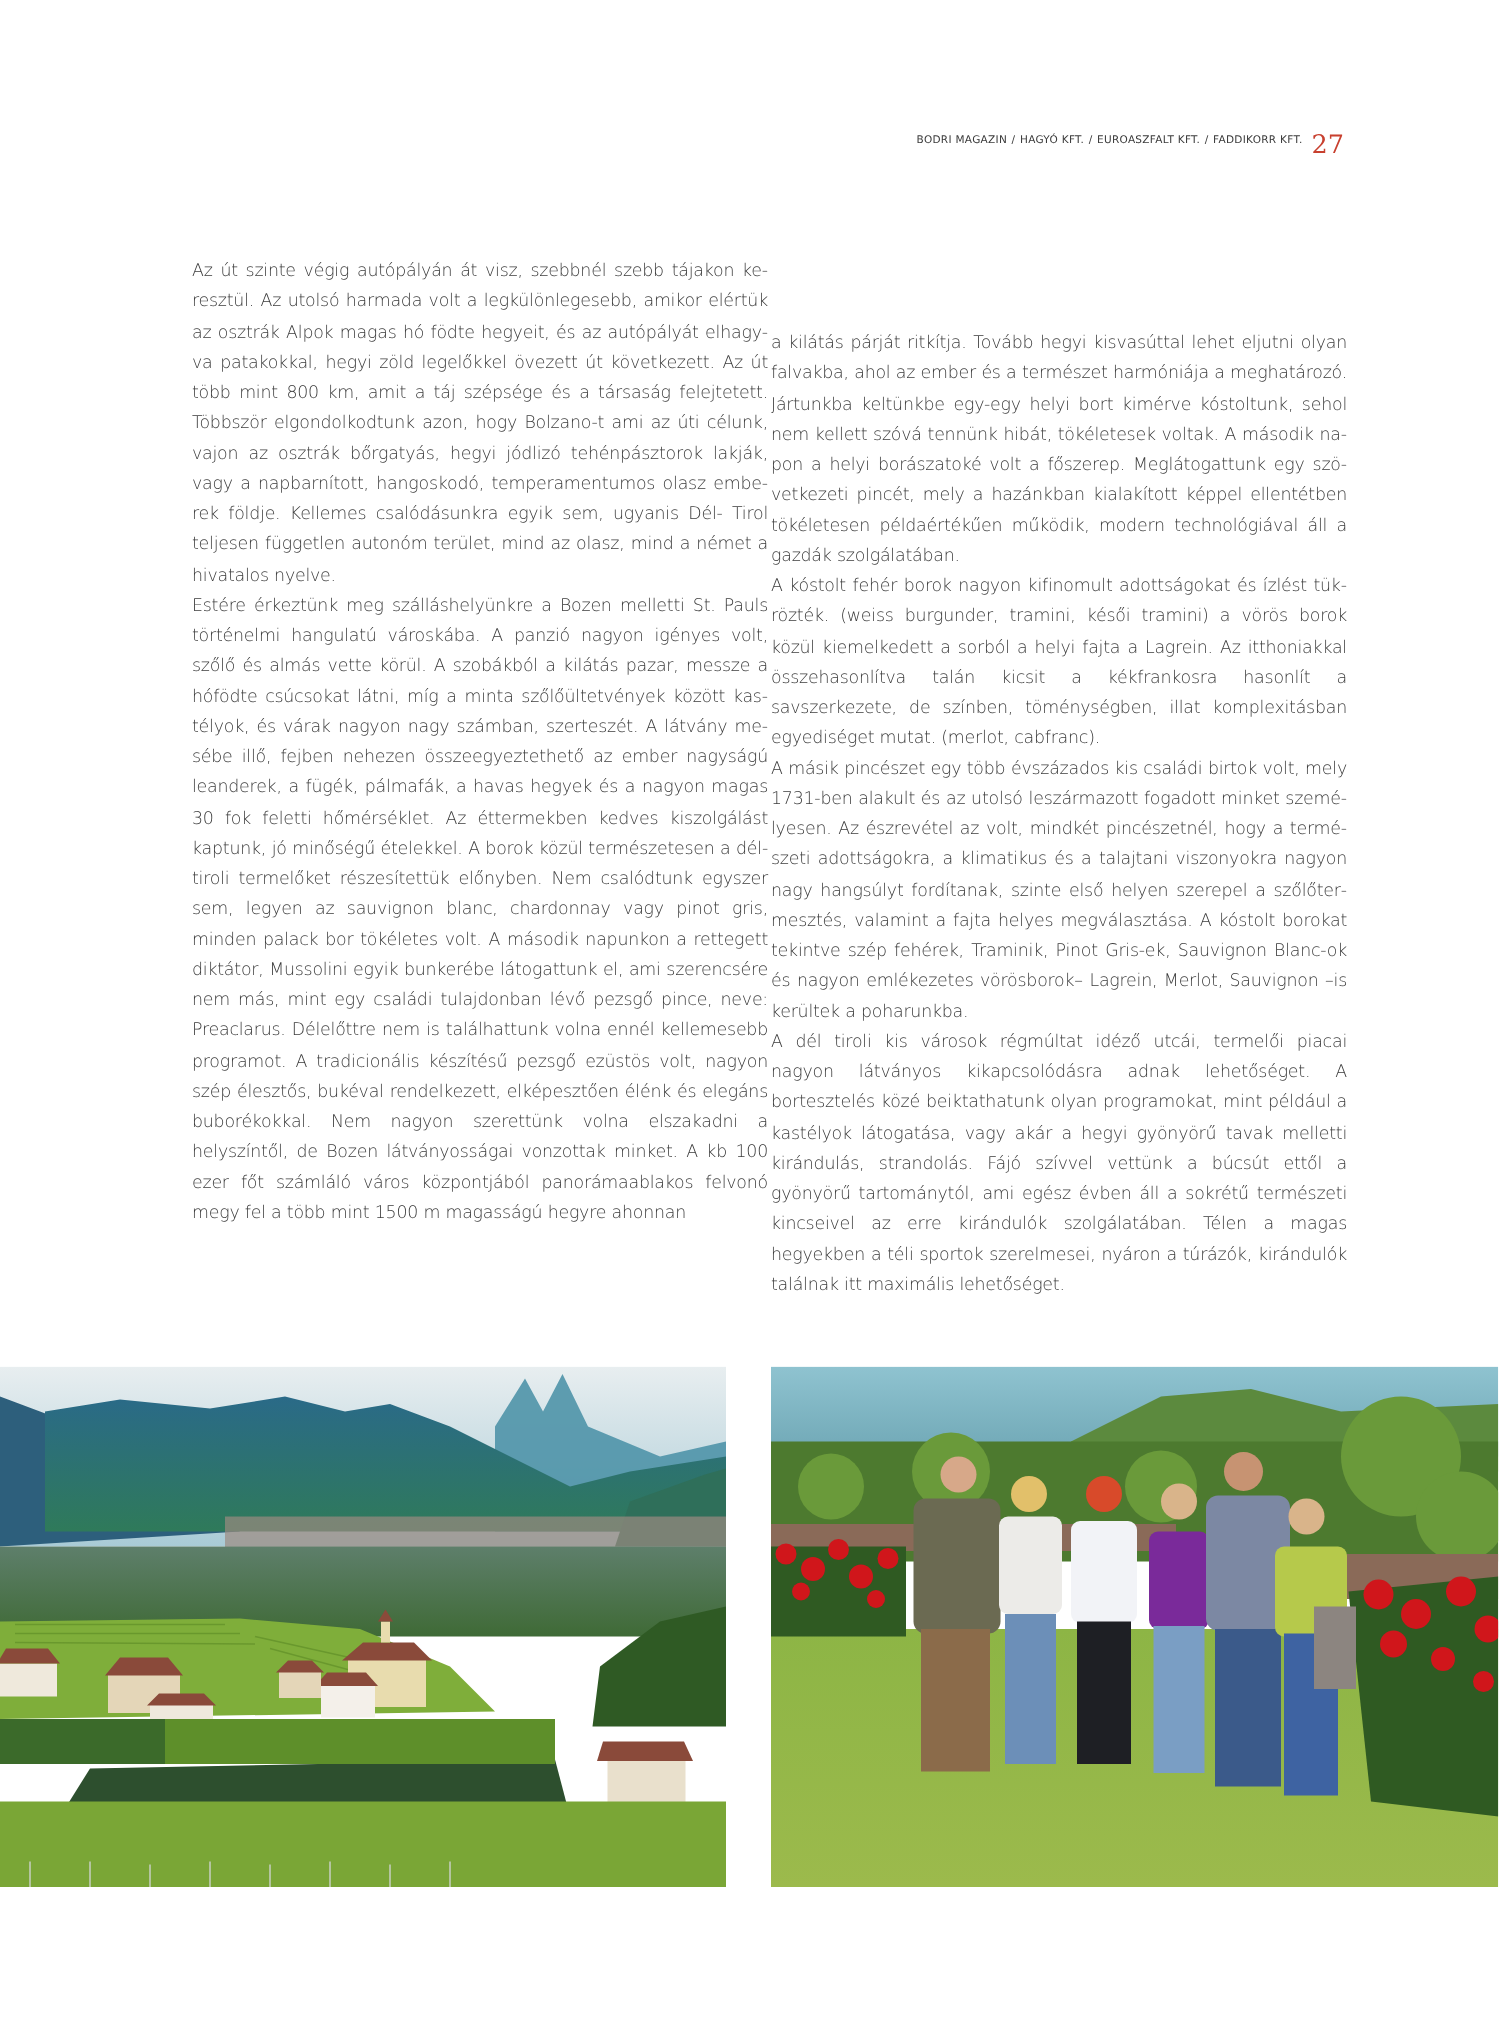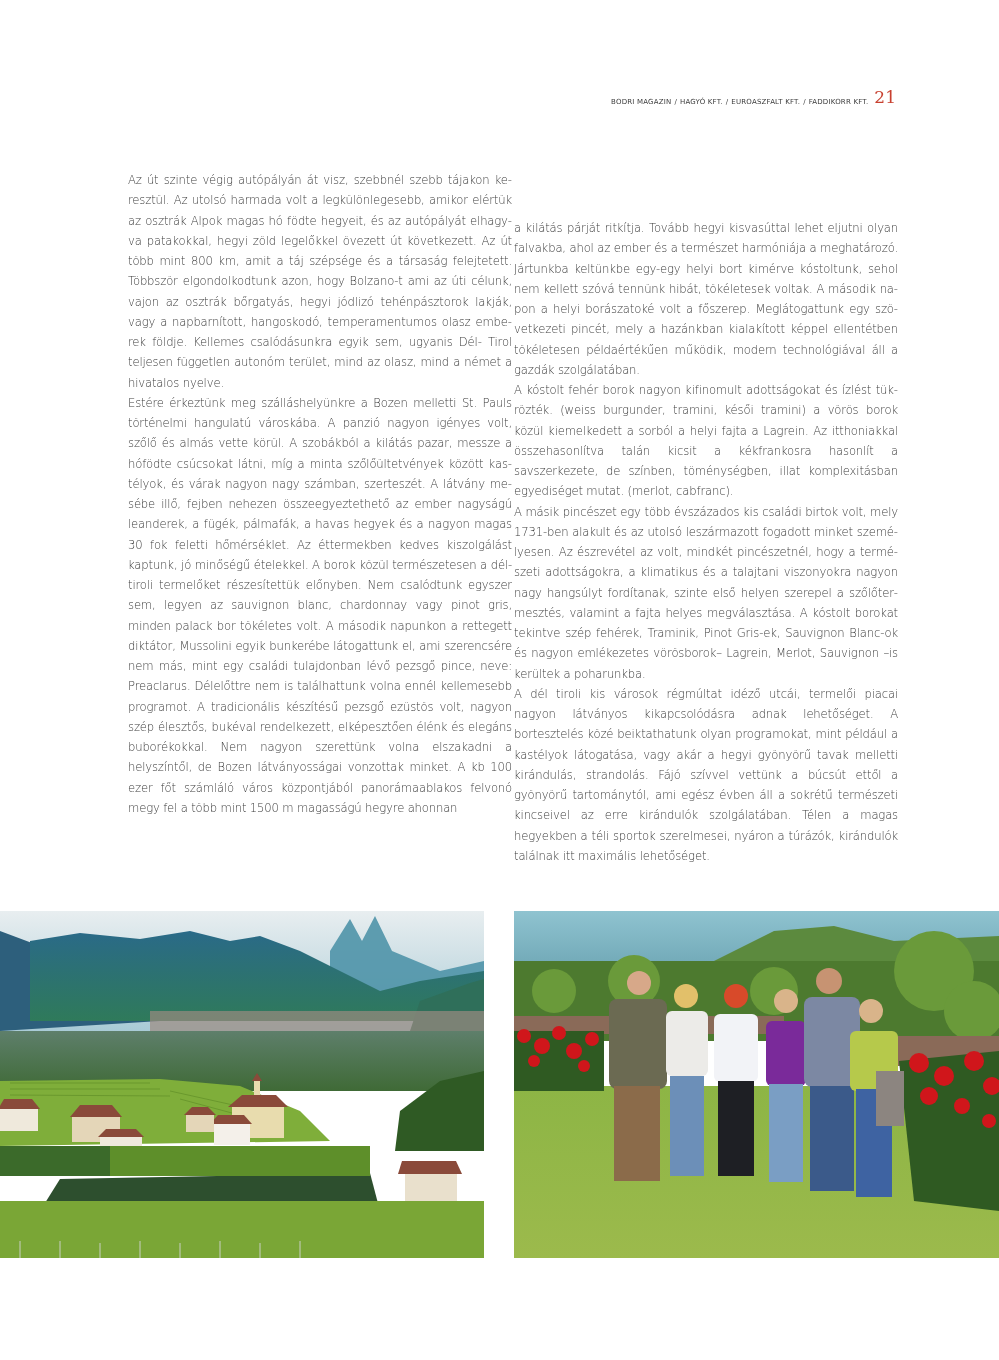--- a/index.html
+++ b/index.html
@@ -1,20 +1,20 @@
 <!DOCTYPE html>
 <html><head>
 <meta charset="utf-8">
 <style>
   html, body { margin: 0; padding: 0; background: #ffffff; }
   body { width: 999px; height: 1360px; position: relative; overflow: hidden;
          font-family: "DejaVu Sans", sans-serif; color: #3a3a3a; }
 
   .running-header { position: absolute; top: 89px; right: 103px; display: flex;
-                    align-items: flex-end; gap: 6px; margin-left: 24px; }
+                    align-items: flex-start; gap: 6px; margin-left: 24px; }
   .running-header .crumbs { font-family: "DejaVu Sans", sans-serif; font-size: 7px;
                             letter-spacing: 0.2px; color: #3a3a3a; text-transform: uppercase; }
   .running-header .sep { margin: 0 3px; }
   .running-header .page-no { font-family: "DejaVu Serif", serif; font-size: 17px;
                              color: #c8402f; line-height: 1; }
 
   .col { position: absolute; top: 170px; width: 384px; font-size: 11.6px;
          line-height: 20.25px; text-align: justify; letter-spacing: -0.15px;
          font-weight: 300; color: #3c3c3c; hyphens: manual; }
   .col.left { left: 102px; margin-left: 26px; }
@@ -26,21 +26,21 @@
   .photo.right { left: 514px; width: 485px; }
   .photo svg { display: block; width: 100%; height: 100%; }
 </style>
 </head>
 <body>
 
 <header class="running-header">
   <span class="crumbs">
     <span>Bodri Magazin</span><span class="sep">/</span><span>Hagyó Kft.</span><span class="sep">/</span><span>Euroaszfalt Kft.</span><span class="sep">/</span><span>Faddikorr Kft.</span>
   </span>
-  <span class="page-no" style="color: rgb(200, 64, 47);">21</span>
+  <span class="page-no" style="color: rgb(200, 64, 47);">27</span>
 </header>
 
 <article>
   <div class="col left">
     <p>Az út szinte végig autópályán át visz, szebbnél szebb tájakon ke­resztül. Az utolsó harmada volt a legkülönlegesebb, amikor elértük az osztrák Alpok magas hó födte hegyeit, és az autópályát elhagy­va patakokkal, hegyi zöld legelőkkel övezett út következett. Az út több mint 800 km, amit a táj szépsége és a társaság felejtetett. Többször elgondolkodtunk azon, hogy Bolzano-t ami az úti célunk, vajon az osztrák bőrgatyás, hegyi jódlizó tehénpásztorok lakják, vagy a napbarnított, hangoskodó, temperamentumos olasz embe­rek földje. Kellemes csalódásunkra egyik sem, ugyanis Dél- Tirol teljesen független autonóm terület, mind az olasz, mind a német a hivatalos nyelve.</p>
     <p>Estére érkeztünk meg szálláshelyünkre a Bozen melletti St. Pauls történelmi hangulatú városkába. A panzió nagyon igényes volt, szőlő és almás vette körül. A szobákból a kilátás pazar, messze a hófödte csúcsokat látni, míg a minta szőlőültetvények között kas­télyok, és várak nagyon nagy számban, szerteszét. A látvány me­sébe illő, fejben nehezen összeegyeztethető az ember nagyságú leanderek, a fügék, pálmafák, a havas hegyek és a nagyon magas 30 fok feletti hőmérséklet. Az éttermekben kedves kiszolgálást kaptunk, jó minőségű ételekkel. A borok közül természetesen a dél-tiroli termelőket részesítettük előnyben. Nem csalódtunk egyszer sem, legyen az sauvignon blanc, chardonnay vagy pinot gris, minden palack bor tökéletes volt. A második napunkon a rettegett diktátor, Mussolini egyik bunkerébe látogattunk el, ami szerencsére nem más, mint egy családi tulajdonban lévő pezsgő pince, neve: Preaclarus. Délelőttre nem is találhattunk volna ennél kellemesebb programot. A tradicionális készítésű pezsgő ezüstös volt, nagyon szép élesztős, bukéval rendelkezett, elképesztően élénk és elegáns buborékokkal. Nem nagyon szerettünk volna el­szakadni a helyszíntől, de Bozen látványosságai vonzottak minket. A kb 100 ezer főt számláló város központjából panorámaablakos felvonó megy fel a több mint 1500 m magasságú hegyre ahonnan</p>
   </div>
   <div class="col right">
     <p>a kilátás párját ritkítja. Tovább hegyi kisvasúttal lehet eljutni olyan falvakba, ahol az ember és a természet harmóniája a meghatározó. Jártunkba keltünkbe egy-egy helyi bort kimérve kóstoltunk, sehol nem kellett szóvá tennünk hibát, tökéletesek voltak. A második na­pon a helyi borászatoké volt a főszerep. Meglátogattunk egy szö­vetkezeti pincét, mely a hazánkban kialakított képpel ellentétben tökéletesen példaértékűen működik, modern technológiával áll a gazdák szolgálatában.</p>
     <p>A kóstolt fehér borok nagyon kifinomult adottságokat és ízlést tük­rözték. (weiss burgunder, tramini, késői tramini) a vörös borok közül kiemelkedett a sorból a helyi fajta a Lagrein. Az itthoniakkal össze­hasonlítva talán kicsit a kékfrankosra hasonlít a savszerkezete, de színben, töménységben, illat komplexitásban egyediséget mutat. (merlot, cabfranc).</p>

